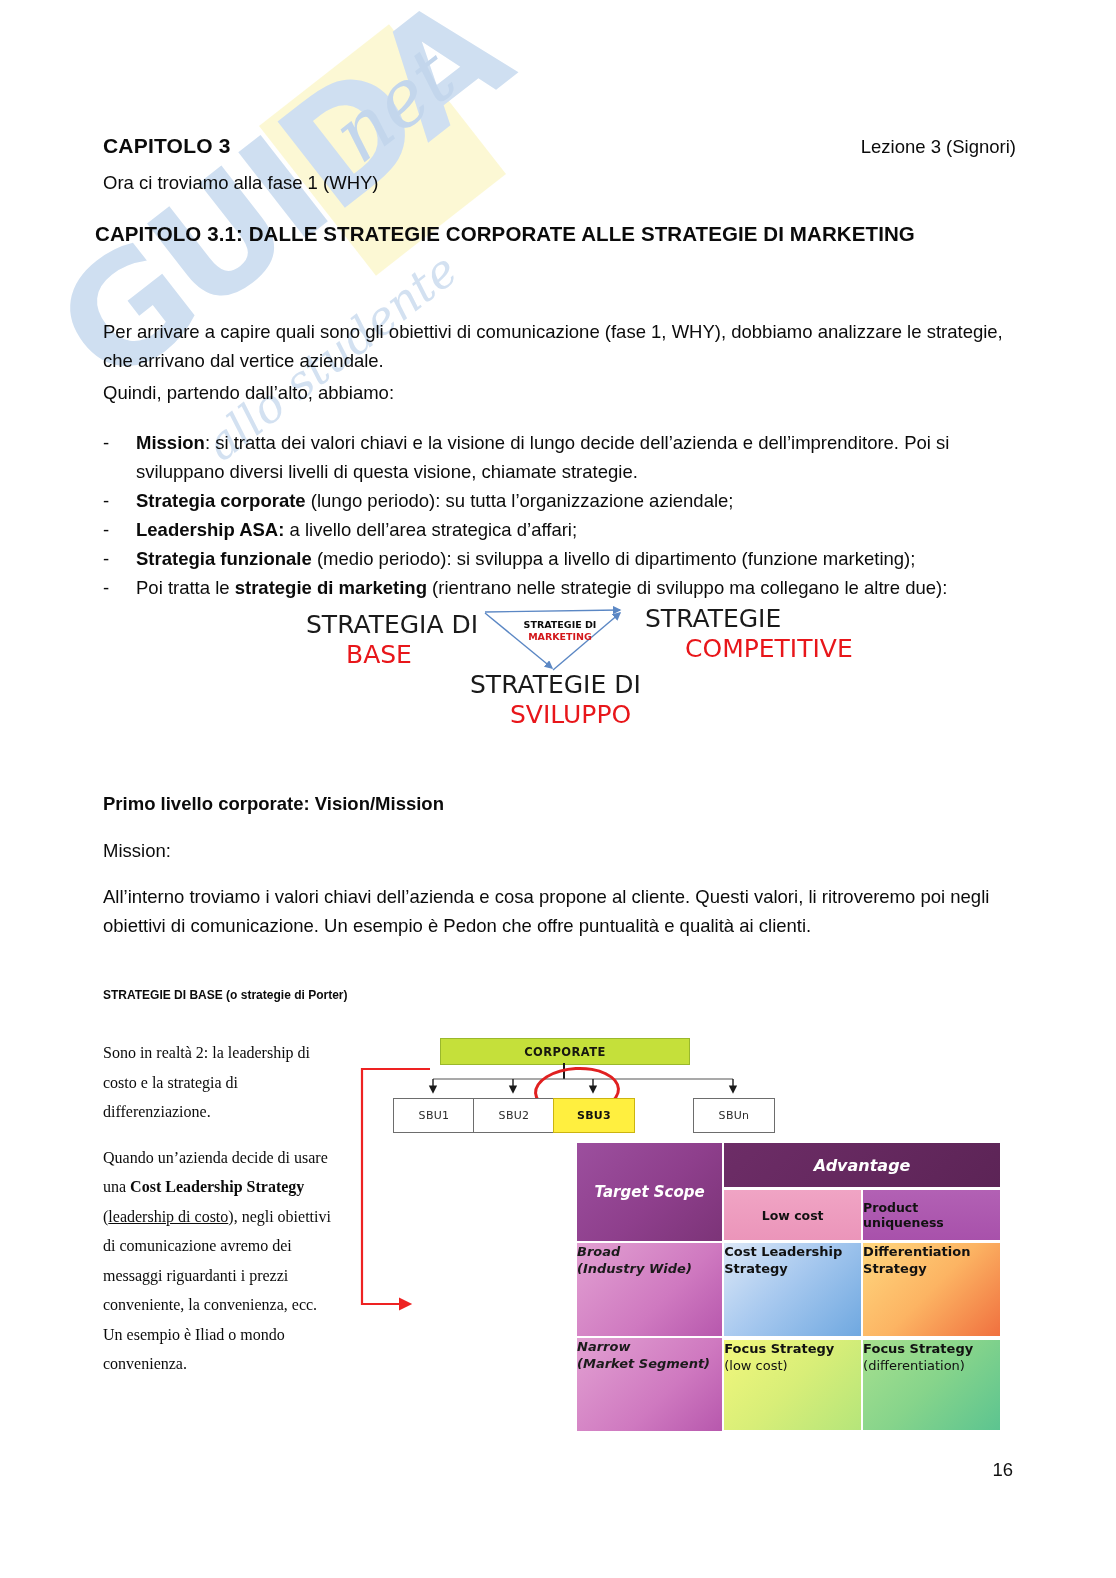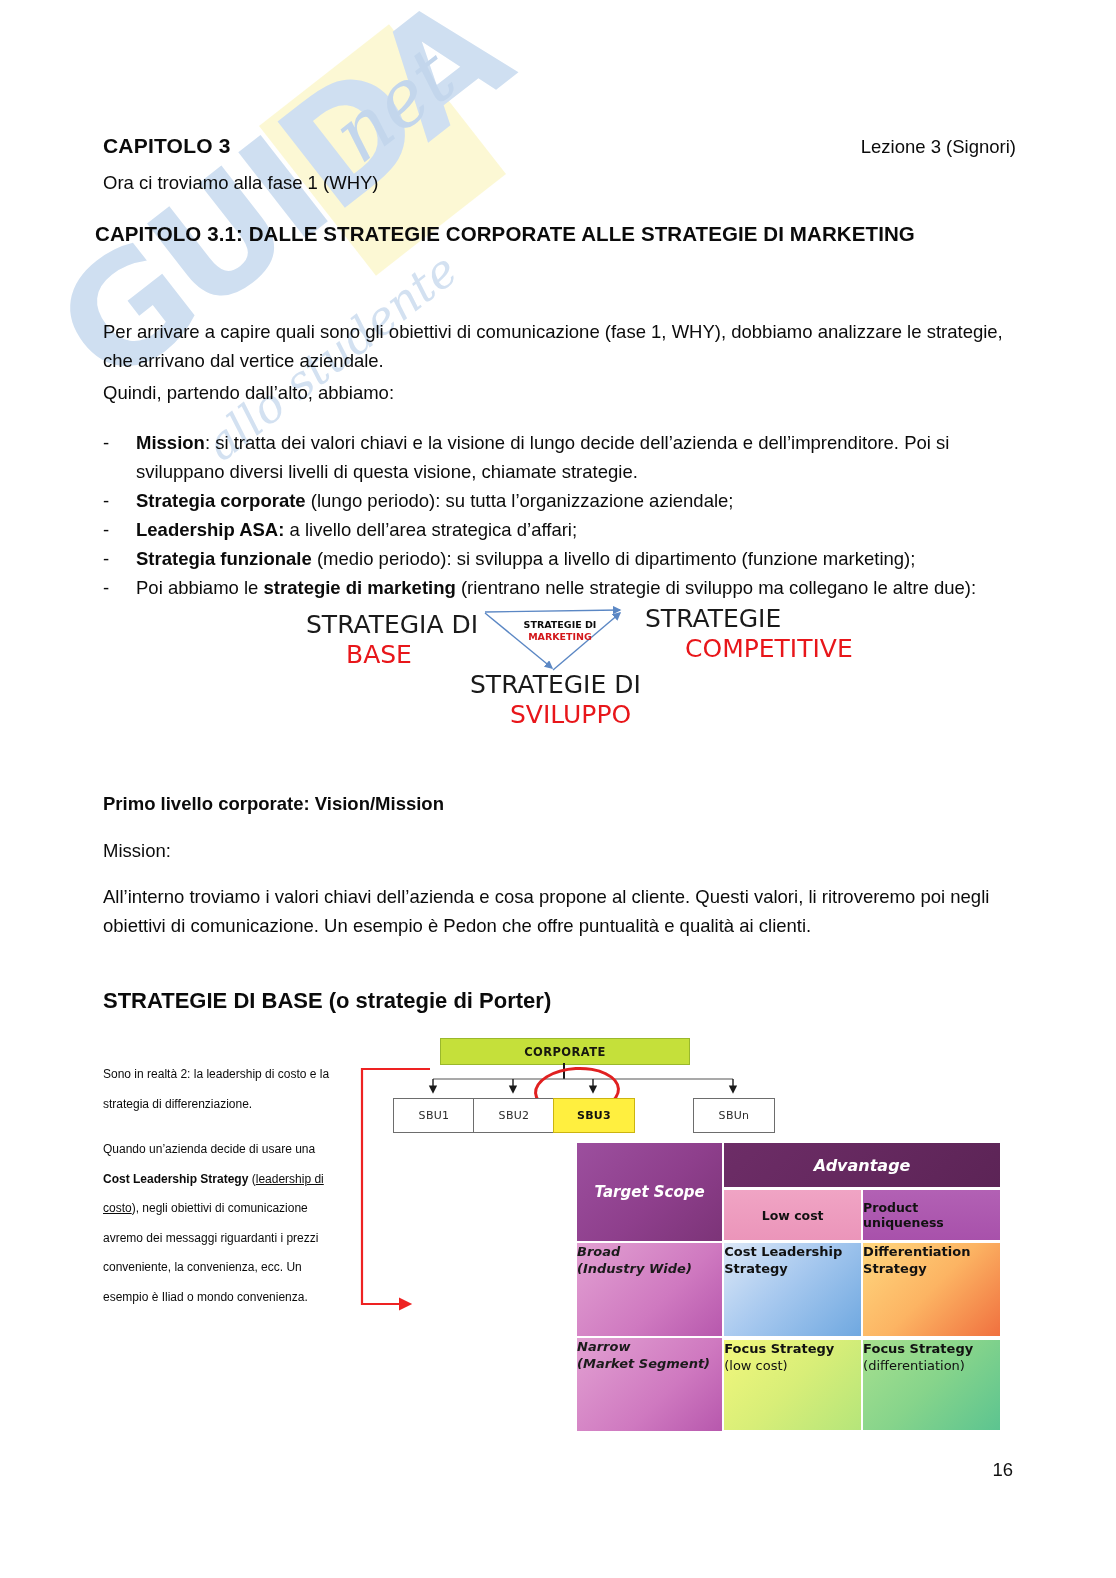--- a/index.html
+++ b/index.html
@@ -191,31 +191,32 @@
   .p-interno {
     position: absolute;
     left: 103px; top: 882px;
     width: 913px;
     font-size: 18.5px;
     line-height: 29px;
   }
   .h-base {
     position: absolute;
     left: 103px; top: 988px;
-    font-size: 22px;
+    font-size: 12px;
     font-weight: bold;
   }
 
   
   .leftcol {
     position: absolute;
-    left: 103px; top: 1060px;
+    left: 103px; top: 1038px;
     width: 232px;
-    font-size: 12px;
+    font-size: 16px;
     line-height: 29.5px;
+    font-family: Liberation Serif, serif;
   }
   .leftcol p { margin: 0 0 16px 0; }
   .uline { text-decoration: underline; }
 
   
   .orgchart {
     position: absolute;
     left: 368px; top: 1031px;
     width: 648px; height: 110px;
   }
@@ -436,21 +437,21 @@
       <div class="bullet">
         <span class="dash">-</span>
         <span class="btext"><b>Leadership ASA:</b><span> a livello dell’area strategica d’affari;</span></span>
       </div>
       <div class="bullet">
         <span class="dash">-</span>
         <span class="btext"><b>Strategia funzionale</b><span> (medio periodo): si sviluppa a livello di dipartimento (funzione marketing);</span></span>
       </div>
       <div class="bullet">
         <span class="dash">-</span>
-        <span class="btext"><span>Poi abbiamo le </span><b>strategie di marketing</b><span> (rientrano nelle strategie di sviluppo ma collegano le altre due):</span></span>
+        <span class="btext"><span>Poi tratta le </span><b>strategie di marketing</b><span> (rientrano nelle strategie di sviluppo ma collegano le altre due):</span></span>
       </div>
     </div>
 
     <div class="tri-diagram">
       <div class="tri-label tri-base">
         <div class="tl-black">STRATEGIA DI</div>
         <div class="tl-red">BASE</div>
       </div>
       <div class="tri-label tri-comp">
         <div class="tl-black">STRATEGIE</div>

